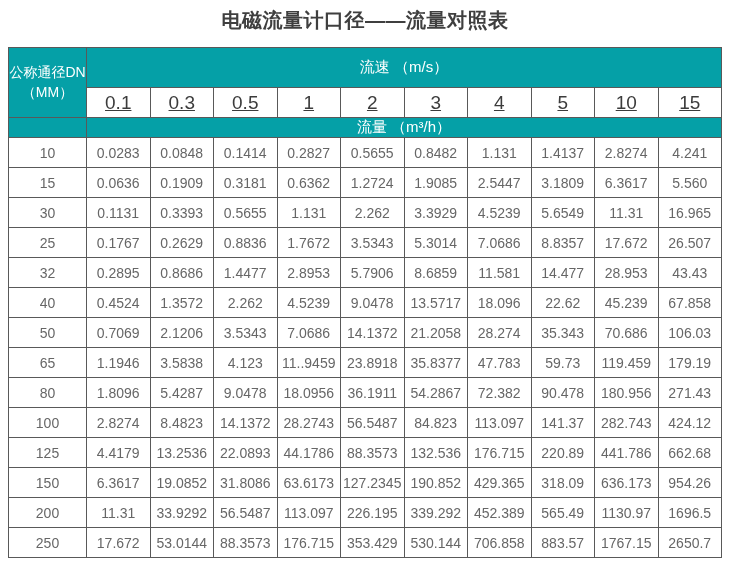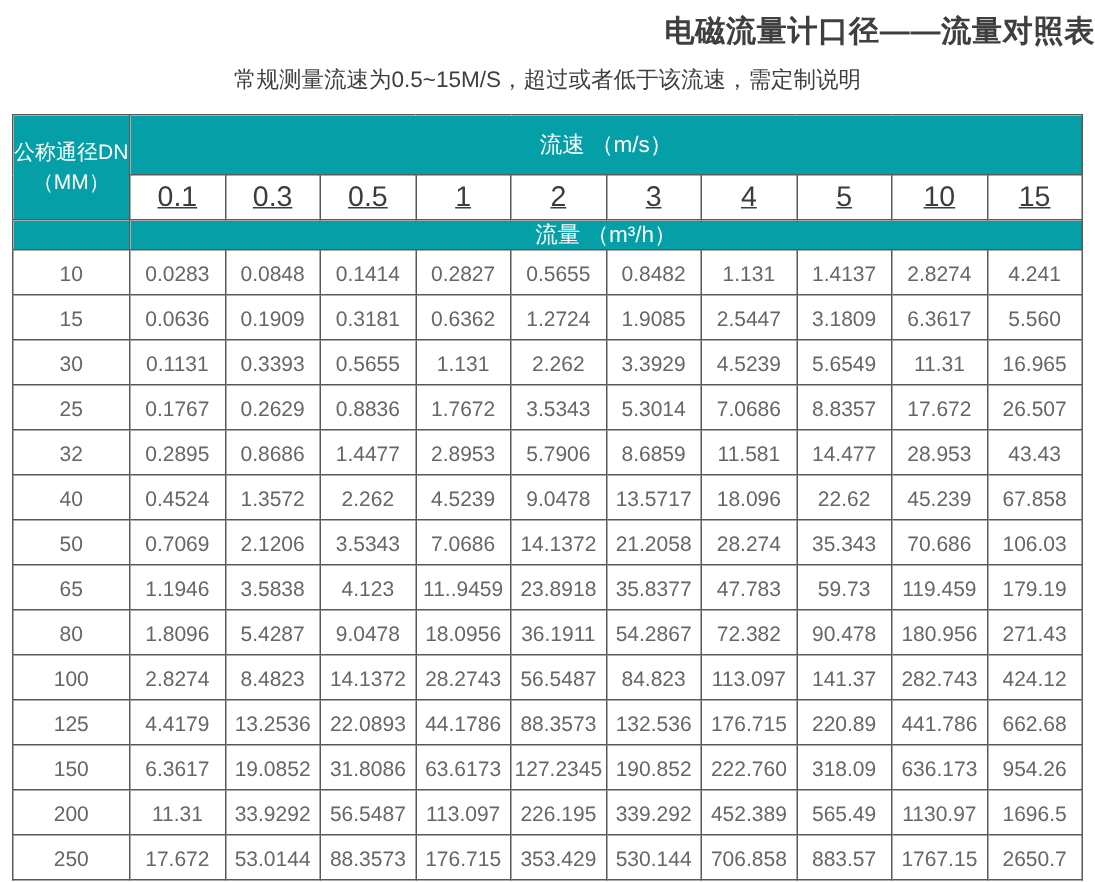--- a/index.html
+++ b/index.html
@@ -3,21 +3,21 @@
 <meta charset="utf-8">
 <style>
   * { box-sizing: border-box; margin: 0; padding: 0; }
   html, body {
     width: 730px; height: 588px;
     background: #ffffff;
     font-family: "Liberation Sans", "DejaVu Sans", sans-serif;
   }
   .page { width: 730px; height: 588px; overflow: hidden; background: #ffffff; }
   .title {
-    text-align: right;
+    text-align: center;
     font-size: 20px;
     font-weight: 700;
     color: var(--text_primary, #3f3f3f);
     padding-top: 7px;
     letter-spacing: 0.5px;
   }
   .subtitle {
     text-align: center;
     font-size: 15px;
     font-weight: 400;
@@ -60,21 +60,20 @@
     color: var(--cell_text, #666666);
     font-size: 14px;
   }
   tbody td.dn { color: var(--cell_text, #666666); }
 </style>
 </head>
 <body>
 
 <div class="page">
   <h1 class="title">电磁流量计口径——流量对照表</h1>
-  <p class="subtitle">常规测量流速为0.5~15M/S，超过或者低于该流速，需定制说明</p>
 
   <table class="flow-table">
     <colgroup>
       <col class="dn-col">
       <col span="10">
     </colgroup>
     <thead>
       <tr>
         <th class="teal corner" rowspan="2">
           <span>公称通径DN</span><br>
@@ -244,21 +243,21 @@
           <td>662.68</td>
         </tr>
         <tr>
           <td class="dn">150</td>
           <td>6.3617</td>
           <td>19.0852</td>
           <td>31.8086</td>
           <td>63.6173</td>
           <td>127.2345</td>
           <td>190.852</td>
-          <td>222.760</td>
+          <td>429.365</td>
           <td>318.09</td>
           <td>636.173</td>
           <td>954.26</td>
         </tr>
         <tr>
           <td class="dn">200</td>
           <td>11.31</td>
           <td>33.9292</td>
           <td>56.5487</td>
           <td>113.097</td>

